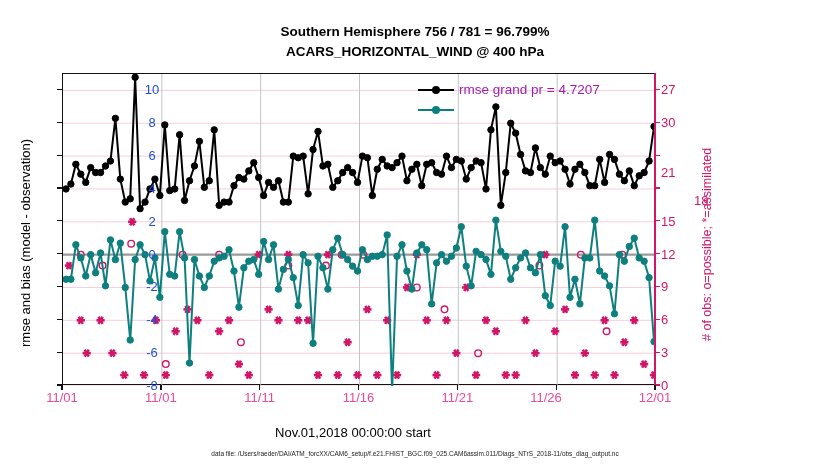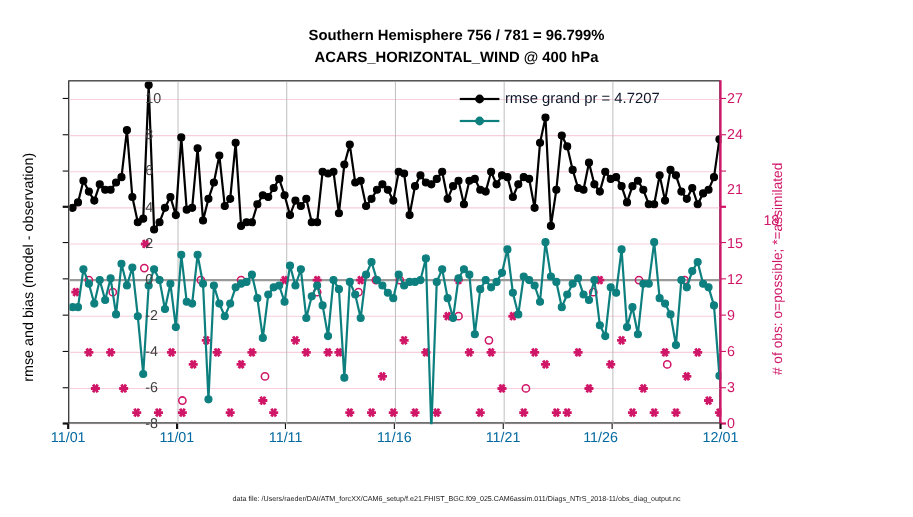--- a/index.html
+++ b/index.html
@@ -7,37 +7,37 @@
        font-family:"Liberation Sans",sans-serif;color:#000;}
   #fig{position:relative;width:830px;height:354px;}
 
   .title-block{position:absolute;left:0;top:22px;width:830px;text-align:center;}
   .title-line{font-size:13.5px;font-weight:bold;line-height:20px;letter-spacing:0px;}
 
   #plotbox{position:absolute;left:62px;top:73px;width:593px;height:312px;
            border:1.3px solid #111;box-sizing:border-box;background:#fff;}
   #svgwrap{position:absolute;left:0;top:0;width:593px;height:312px;overflow:hidden;}
 
-  .ytick-left{position:absolute;right:658px;width:40px;text-align:left;
-              font-size:13px;color:#404040;transform:translateY(-50%);}
+  .ytick-left{position:absolute;right:658px;width:40px;text-align:center;
+              font-size:13px;color:#1d4ed8;transform:translateY(-50%);}
   .ytick-left-wrap{position:absolute;left:0;top:0;width:830px;height:470px;pointer-events:none;}
   .ylab-left{position:absolute;font-size:13px;color:#000;white-space:nowrap;
              transform-origin:0 0;transform:rotate(-90deg);}
   .ytick-right{position:absolute;left:661px;width:30px;text-align:left;
                font-size:13px;color:#D01667;transform:translateY(-50%);}
   .ylab-right{position:absolute;font-size:12.5px;color:#D01667;white-space:nowrap;
               transform-origin:0 0;transform:rotate(-90deg);}
-  .xtick{position:absolute;top:390px;font-size:13px;color:#0369a1;
+  .xtick{position:absolute;top:390px;font-size:13px;color:#ec4899;
          transform:translateX(-50%);white-space:nowrap;}
   .xlab{position:absolute;top:425px;width:830px;text-align:center;font-size:13px;}
   .xlab span{position:relative;left:-62px;}
   .footer{position:absolute;top:450px;width:830px;text-align:center;
           font-size:6.5px;color:#222;letter-spacing:0px;}
 
-  .legend{position:absolute;left:418px;top:80px;font-size:13.5px;color:#0f172a;
+  .legend{position:absolute;left:418px;top:80px;font-size:13.5px;color:#a21caf;
           line-height:20px;}
   .legend-row{display:flex;align-items:center;height:20px;}
   .legend-sample{width:36px;height:14px;margin-right:5px;position:relative;flex:0 0 36px;}
   .legend-sample i{position:absolute;left:0;top:6px;width:36px;height:2.2px;display:block;}
   .legend-sample b{position:absolute;left:14px;top:3px;width:8px;height:8px;
                    border-radius:50%;display:block;}
   .legend-txt{white-space:nowrap;}
 </style>
 </head>
 <body>
@@ -655,21 +655,21 @@
       <div class="ytick-right" style="top: 286.474px;">9</div>
       <div style="position: absolute; left: 655px; top: 285.874px; width: 5px; height: 1.3px; background: rgb(208, 22, 103);"></div>
       <div class="ytick-right" style="top: 253.632px;">12</div>
       <div style="position: absolute; left: 655px; top: 253.032px; width: 5px; height: 1.3px; background: rgb(208, 22, 103);"></div>
       <div class="ytick-right" style="top: 220.789px;">15</div>
       <div style="position: absolute; left: 655px; top: 220.189px; width: 5px; height: 1.3px; background: rgb(208, 22, 103);"></div>
       <div class="ytick-right" style="top: 200px; margin-left: 33px;">18</div>
       <div style="position: absolute; left: 655px; top: 187.347px; width: 5px; height: 1.3px; background: rgb(208, 22, 103);"></div>
       <div class="ytick-right" style="top: 172px;">21</div>
       <div style="position: absolute; left: 655px; top: 154.505px; width: 5px; height: 1.3px; background: rgb(208, 22, 103);"></div>
-      <div class="ytick-right" style="top: 122.263px;">24</div>
+      <div class="ytick-right" style="top: 122.263px;">30</div>
       <div style="position: absolute; left: 655px; top: 121.663px; width: 5px; height: 1.3px; background: rgb(208, 22, 103);"></div>
       <div class="ytick-right" style="top: 89.4211px;">27</div>
       <div style="position: absolute; left: 655px; top: 88.8211px; width: 5px; height: 1.3px; background: rgb(208, 22, 103);"></div>
       <div style="position: absolute; left: 654px; top: 73px; width: 1.6px; height: 312px; background: rgb(208, 22, 103);"></div>
       <div class="xtick" style="left: 62px;">11/01</div>
       <div style="position: absolute; left: 61.4px; top: 385px; width: 1.3px; height: 5px; background: rgb(17, 17, 17);"></div>
       <div class="xtick" style="left: 160.833px;">11/01</div>
       <div style="position: absolute; left: 160.233px; top: 385px; width: 1.3px; height: 5px; background: rgb(17, 17, 17);"></div>
       <div class="xtick" style="left: 259.667px;">11/11</div>
       <div style="position: absolute; left: 259.067px; top: 385px; width: 1.3px; height: 5px; background: rgb(17, 17, 17);"></div>
@@ -694,15 +694,16 @@
       <span class="legend-txt">rmse grand pr = 4.7207</span>
     </div>
     <div class="legend-row">
       <span class="legend-sample">
         <i id="sw-bias" style="background: rgb(14, 127, 127);"></i>
           <b id="swd-bias" style="background: rgb(14, 127, 127);"></b>
       </span>
     </div>
   </div>
 
+  <div class="xlab"><span>Nov.01,2018 00:00:00 start</span></div>
   <div class="footer">data file: /Users/raeder/DAI/ATM_forcXX/CAM6_setup/f.e21.FHIST_BGC.f09_025.CAM6assim.011/Diags_NTrS_2018-11/obs_diag_output.nc</div>
 
 </div>
 
 </body></html>

